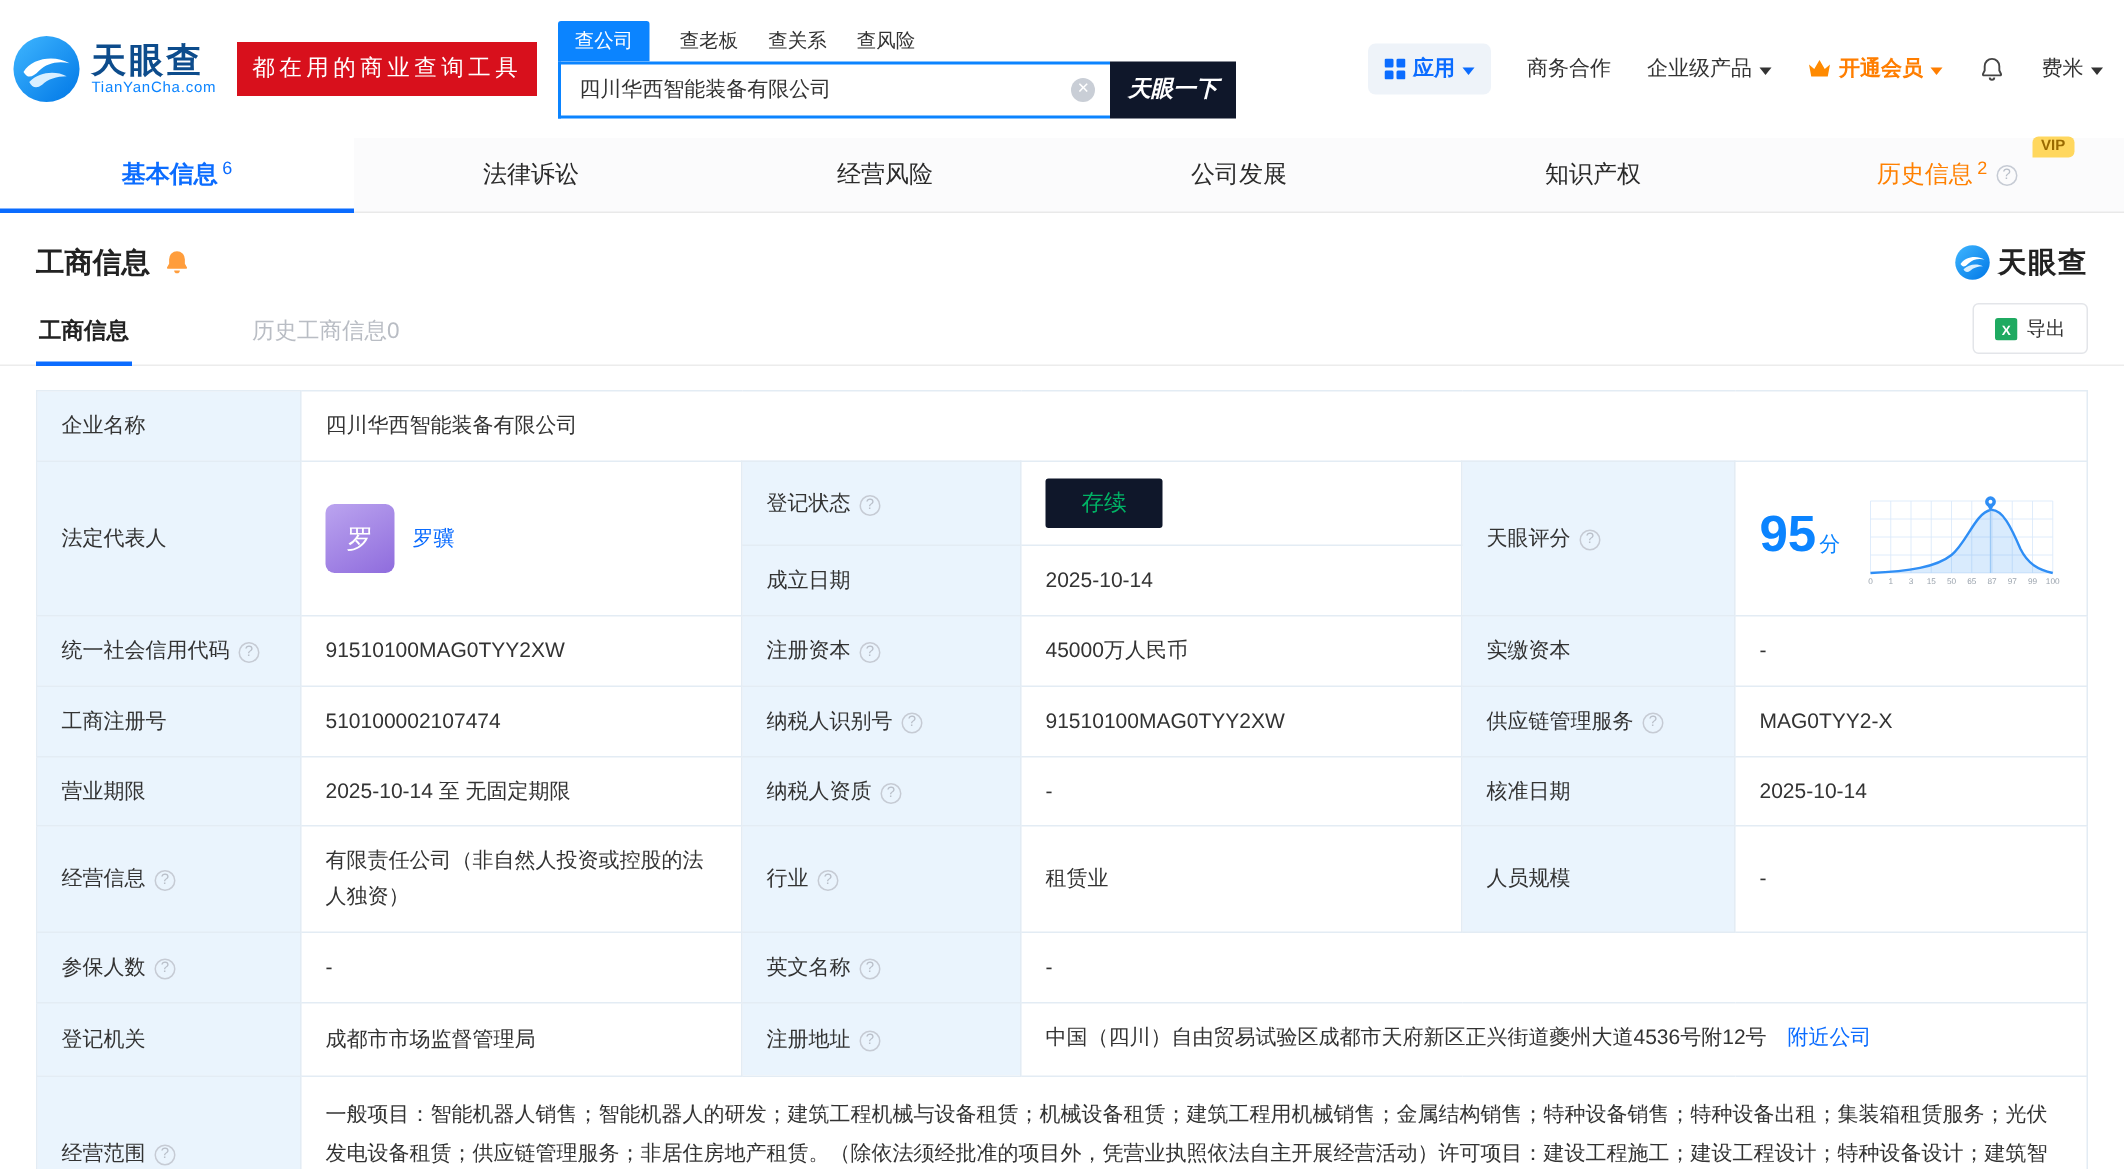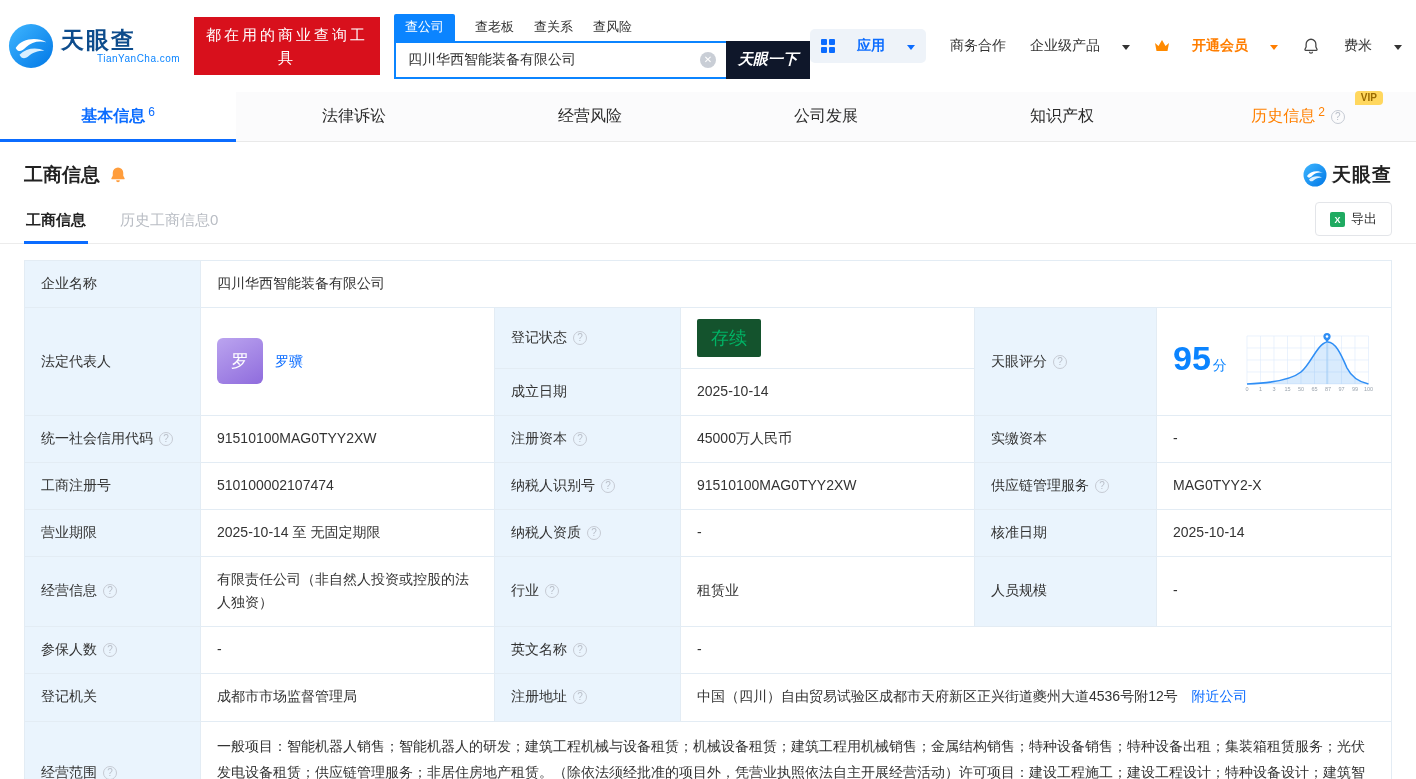--- a/index.html
+++ b/index.html
@@ -7,21 +7,21 @@
     font-family: "Liberation Sans", "DejaVu Sans", sans-serif;
     color: #333; background: #fff; width: 1416px;
   }
   .page { width: 1416px; }
 
   
   .topbar { display: flex; align-items: center; height: 92px; padding: 0 14px 0 8px; }
   .logo { display: flex; align-items: center; gap: 7px; cursor: pointer; }
   .logo-txt { display: flex; flex-direction: column; line-height: 1.1; }
   .logo-brand { font-size: 23px; font-weight: bold; color: #0d4c8c; letter-spacing: 2px; }
-  .logo-domain { font-size: 10px; color: #0b84ff; letter-spacing: .5px; margin-left: 36px; }
+  .logo-domain { font-size: 10px; color: #0b84ff; letter-spacing: .5px; }
 
   .slogan { margin-left: 14px; background: #d8101c; color: #fff; padding: 6px 10px;
     font-size: 15px; font-weight: normal; text-align: center; line-height: 1.55; }
   .slogan .l1 { letter-spacing: 3px; }
 
   .search-area { margin-left: 14px; width: 452px; }
   .search-tabs { display: flex; align-items: flex-end; gap: 20px; font-size: 13px; }
   .search-tab { padding: 4px 0 5px; color: #333; cursor: pointer; }
   .search-tab.active { background: #0b84ff; color: #fff; padding: 4px 11px 5px; border-radius: 2px 2px 0 0; }
   .search-box { display: flex; height: 38px; }
@@ -29,21 +29,21 @@
   .search-input-wrap input { width: 100%; height: 38px; border: 2px solid #0b84ff; border-right: none;
     padding: 0 34px 0 12px; font-size: 14px; color: #333; outline: none;
     font-family: "Liberation Sans", "DejaVu Sans", sans-serif; }
   .clear-ic { position: absolute; right: 10px; top: 11px; width: 16px; height: 16px; border-radius: 50%;
     background: #c9ced6; color: #fff; font-size: 10px; line-height: 16px; text-align: center; cursor: pointer; }
   .clear-ic::before { content: "✕"; }
   .search-btn { width: 84px; background: #0f172a; color: #fff; border: none; font-size: 15px;
     font-weight: bold; cursor: pointer; font-family: "Liberation Sans", "DejaVu Sans", sans-serif; font-style: italic; }
 
   .top-nav { margin-left: auto; display: flex; align-items: center; gap: 24px; font-size: 14px; }
-  .nav-item { display: flex; align-items: center; gap: 22px; cursor: pointer; color: #333; white-space: nowrap; }
+  .nav-item { display: flex; align-items: center; gap: 5px; cursor: pointer; color: #333; white-space: nowrap; }
   .nav-app { background: #eef3f9; border-radius: 5px; padding: 8px 11px; color: #0b6cff; font-weight: bold; }
   .nav-vip { color: #ff7e00; font-weight: bold; }
   .caret { width: 0; height: 0; border-left: 4px solid transparent; border-right: 4px solid transparent;
     border-top: 5px solid currentColor; margin-top: 2px; }
 
   
   .main-tabs { display: flex; height: 50px; background: #fbfbfc; border-bottom: 1px solid #e9e9e9; }
   .tab { flex: 1; display: flex; align-items: center; justify-content: center; font-size: 16px;
     color: #2b2b2b; cursor: pointer; position: relative; }
   .tab.active { background: #fff; color: #0b6cff; font-weight: bold; }
@@ -63,33 +63,33 @@
   .section-title { font-size: 19px; font-weight: bold; color: #222; }
   .bell-orange { margin-left: 9px; display: inline-flex; cursor: pointer; }
   .brand-right { margin-left: auto; display: flex; align-items: center; gap: 5px; }
   .brand-right .t { font-size: 19px; font-weight: bold; color: #222; letter-spacing: 1px; }
 
   
   .sub-tabs { display: flex; align-items: center; padding: 0 24px; border-bottom: 1px solid #ececec; }
   .sub-tab { margin-right: 30px; padding: 8px 2px 13px; font-size: 15px; cursor: pointer; position: relative; }
   .sub-tab.active { color: #222; font-weight: bold; }
   .sub-tab.active::after { content: ""; position: absolute; left: 0; right: 0; bottom: -1px; height: 3px; background: #0b6cff; }
-  .sub-tab.inactive { color: #b9bdc4; }
+  .sub-tab.inactive { color: #b9bdc4; margin-left: 48px; }
   .export-btn { margin-left: auto; margin-bottom: 7px; display: flex; align-items: center; gap: 6px;
     border: 1px solid #e3e5e9; border-radius: 4px; background: #fff; padding: 7px 14px;
     font-size: 13px; color: #333; cursor: pointer; }
 
   
   .info-table { width: 1368px; margin: 16px 24px 22px; border-collapse: collapse; font-size: 14px; }
   .info-table td { border: 1px solid #e3ecf4; padding: 11px 16px; background: #fff; color: #333;
     line-height: 1.7; vertical-align: middle; }
   .info-table td.lbl { background: #eaf4fd; }
   .link { color: #0b6cff; text-decoration: none; cursor: pointer; }
-  .badge-green { display: inline-block; background: #14532d; color: #00b365; padding: 4px 14px;
-    font-size: 18px; border-radius: 2px; }
+  .badge-green { display: inline-block; background: #0f172a; color: #00b365; padding: 4px 24px;
+    font-size: 15px; border-radius: 2px; }
   .rep { display: flex; align-items: center; gap: 12px; }
   .avatar { width: 46px; height: 46px; border-radius: 6px; color: #fff; font-size: 18px;
     display: flex; align-items: center; justify-content: center; cursor: pointer;
     background: linear-gradient(150deg, #bba4ef, #8f6cdd); }
   .score-wrap { display: flex; justify-content: space-between; }
   .score { white-space: nowrap; }
   .score-num { font-size: 34px; font-weight: bold; color: #0b84ff; }
   .score-unit { font-size: 14px; color: #0b84ff; margin-left: 2px; }
   .scope-cell { line-height: 1.9 !important; }
   .addr-link { margin-left: 10px; font-family: Liberation Mono, monospace; }

